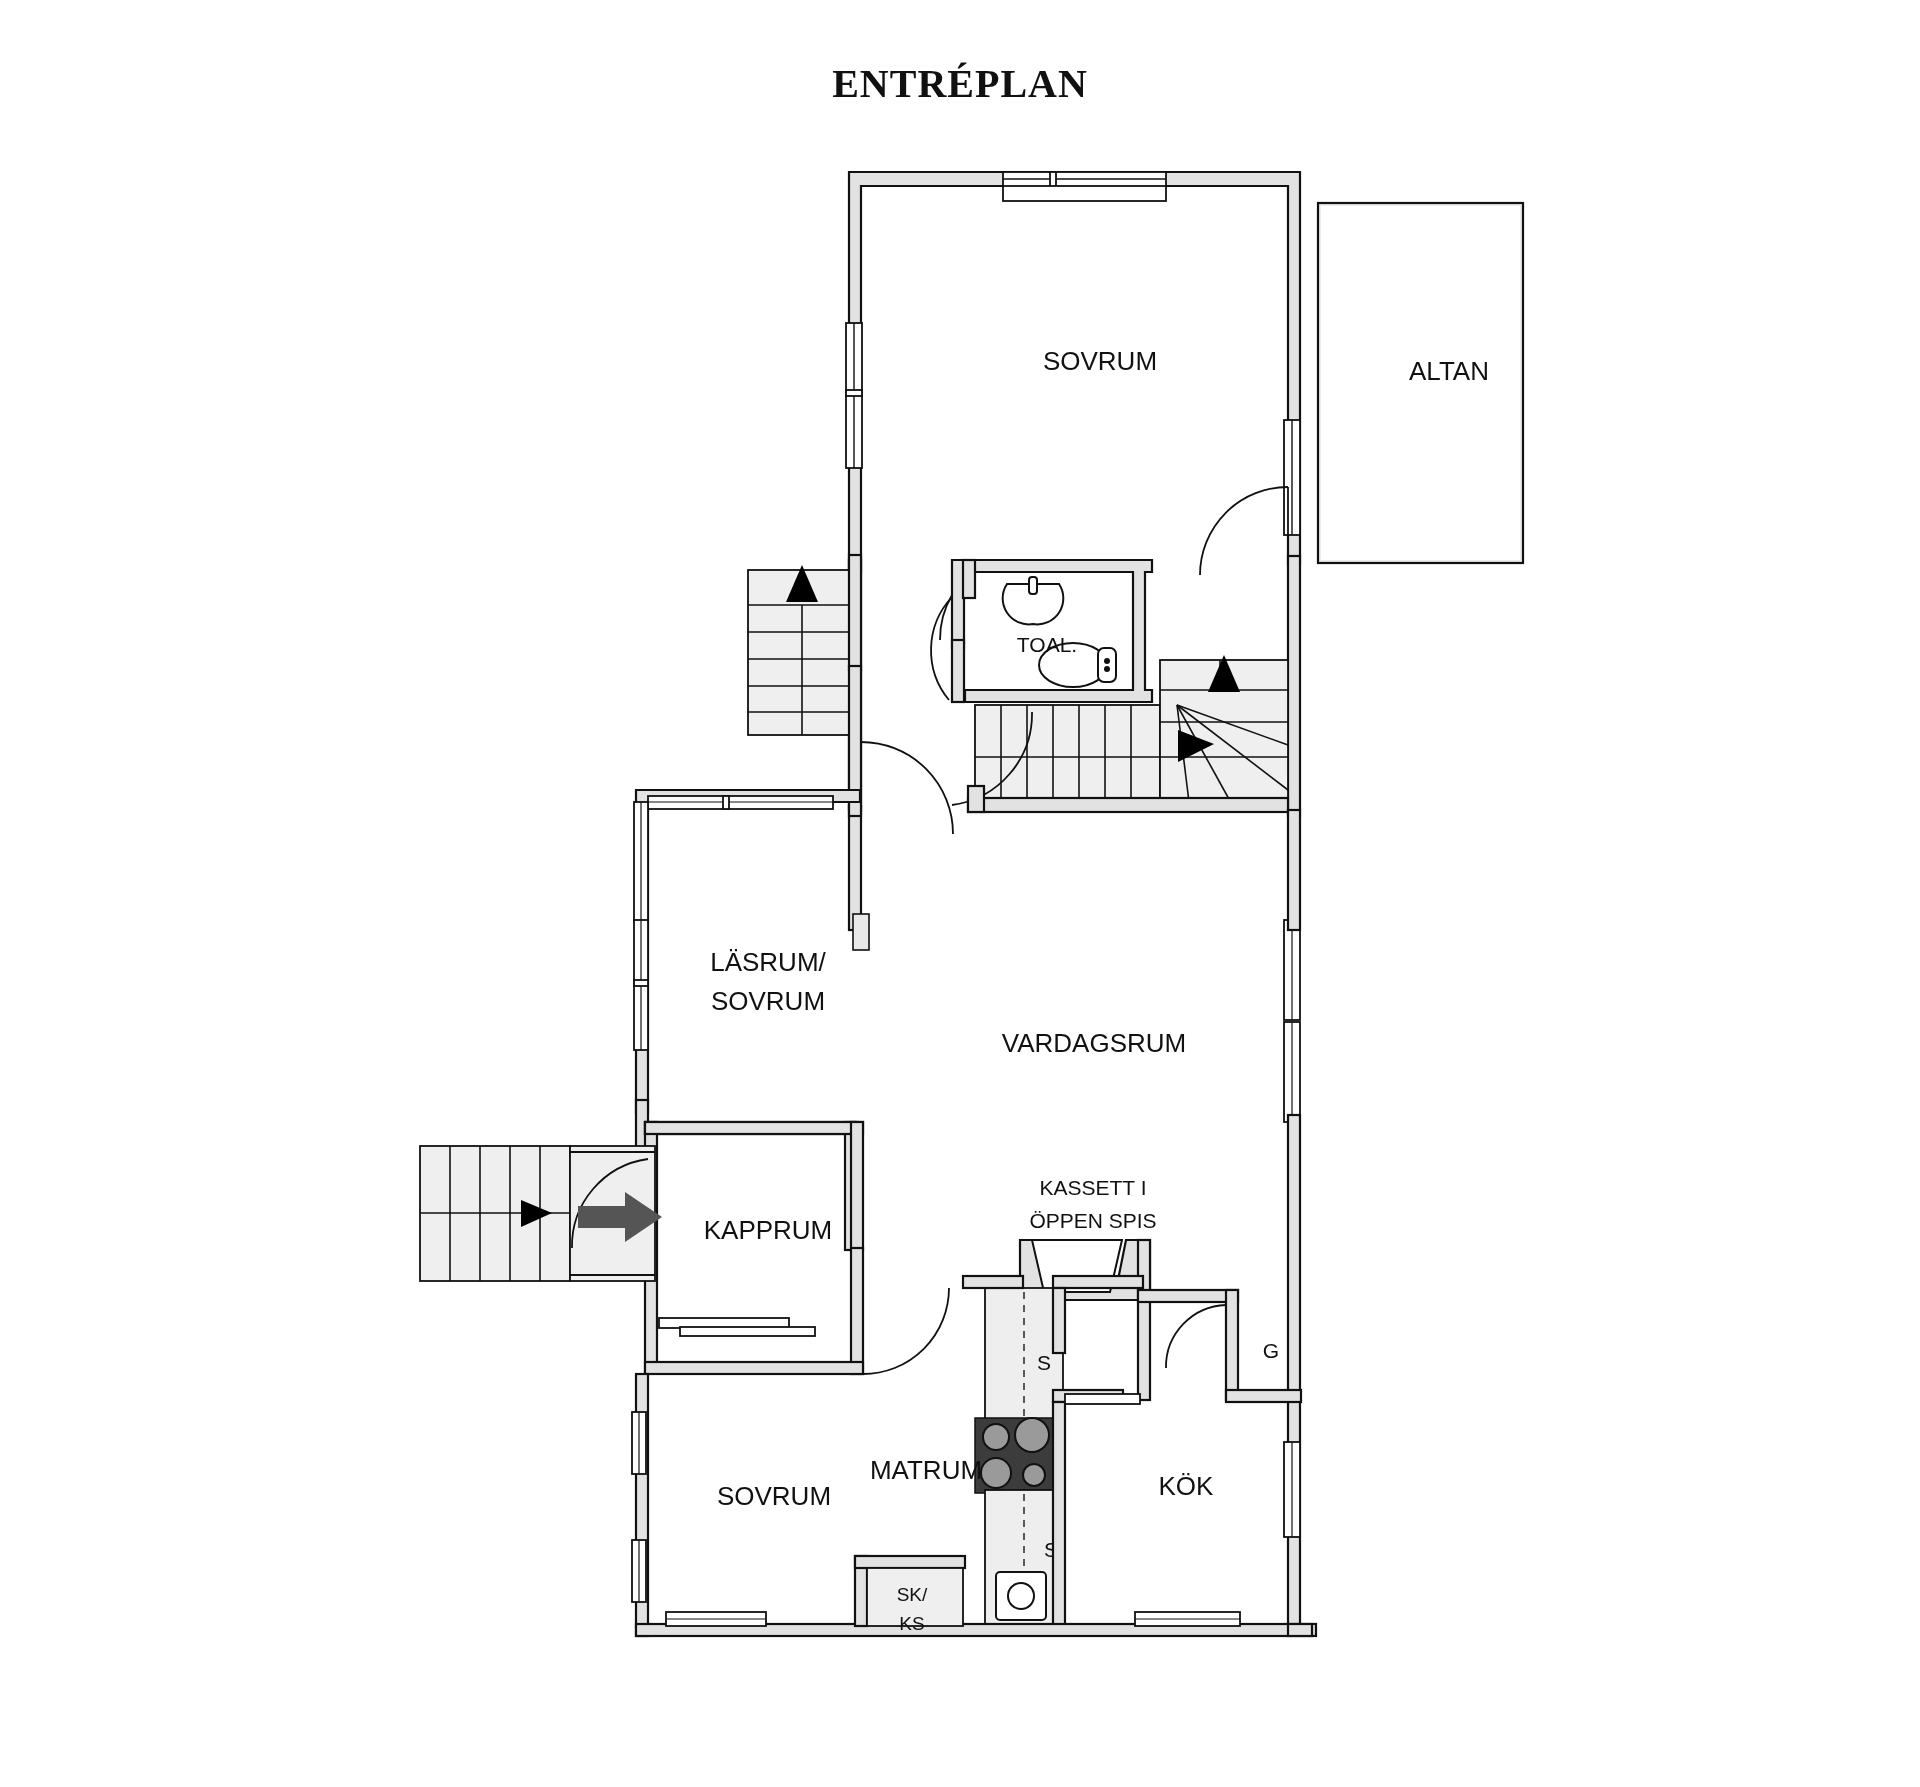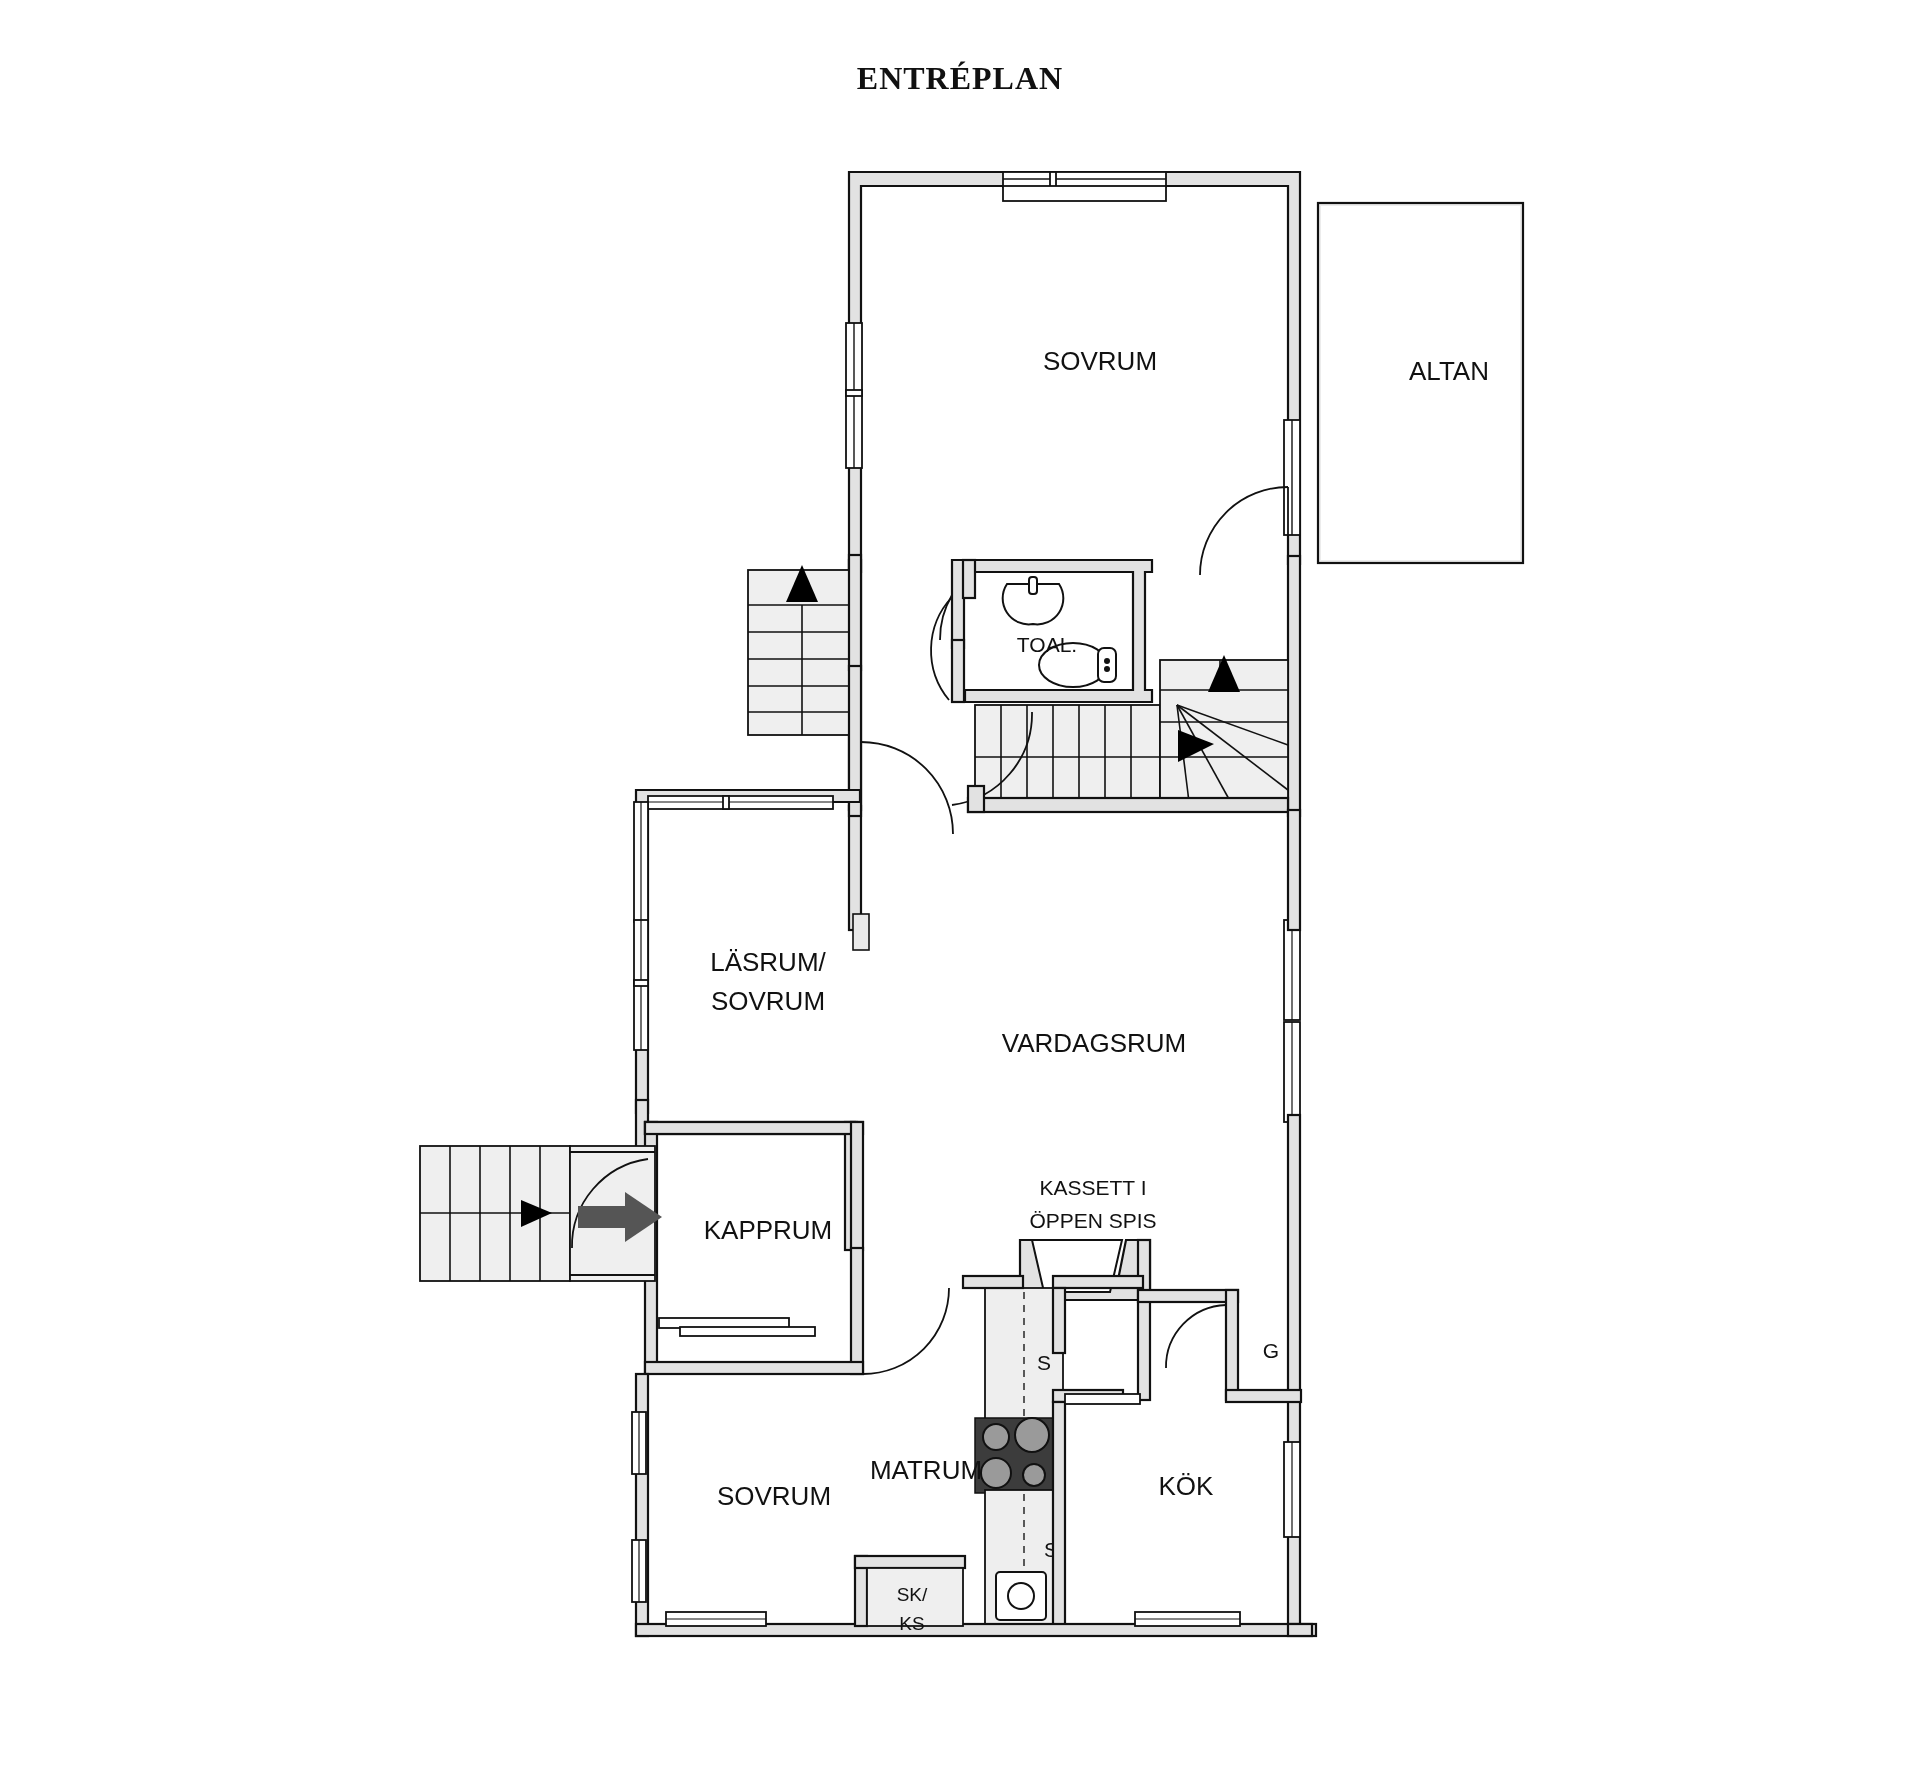--- a/index.html
+++ b/index.html
@@ -8,21 +8,21 @@
     font-family:"Liberation Sans", sans-serif;
     overflow:hidden;
     position:relative;
   }
   #plan-title{
     position:absolute;
     top:60px;left:0;width:1920px;
     text-align:center;
     font-family:"Liberation Serif", serif;
     font-weight:bold;
-    font-size:32px;
+    font-size:40px;
     letter-spacing:1px;
     color:#111111;
   }
   #floorplan-canvas{
     position:absolute;top:0;left:0;
     width:1920px;height:1787px;
   }
   .rm-label{
     font-family:"Liberation Sans", sans-serif;
     font-size:26px;

